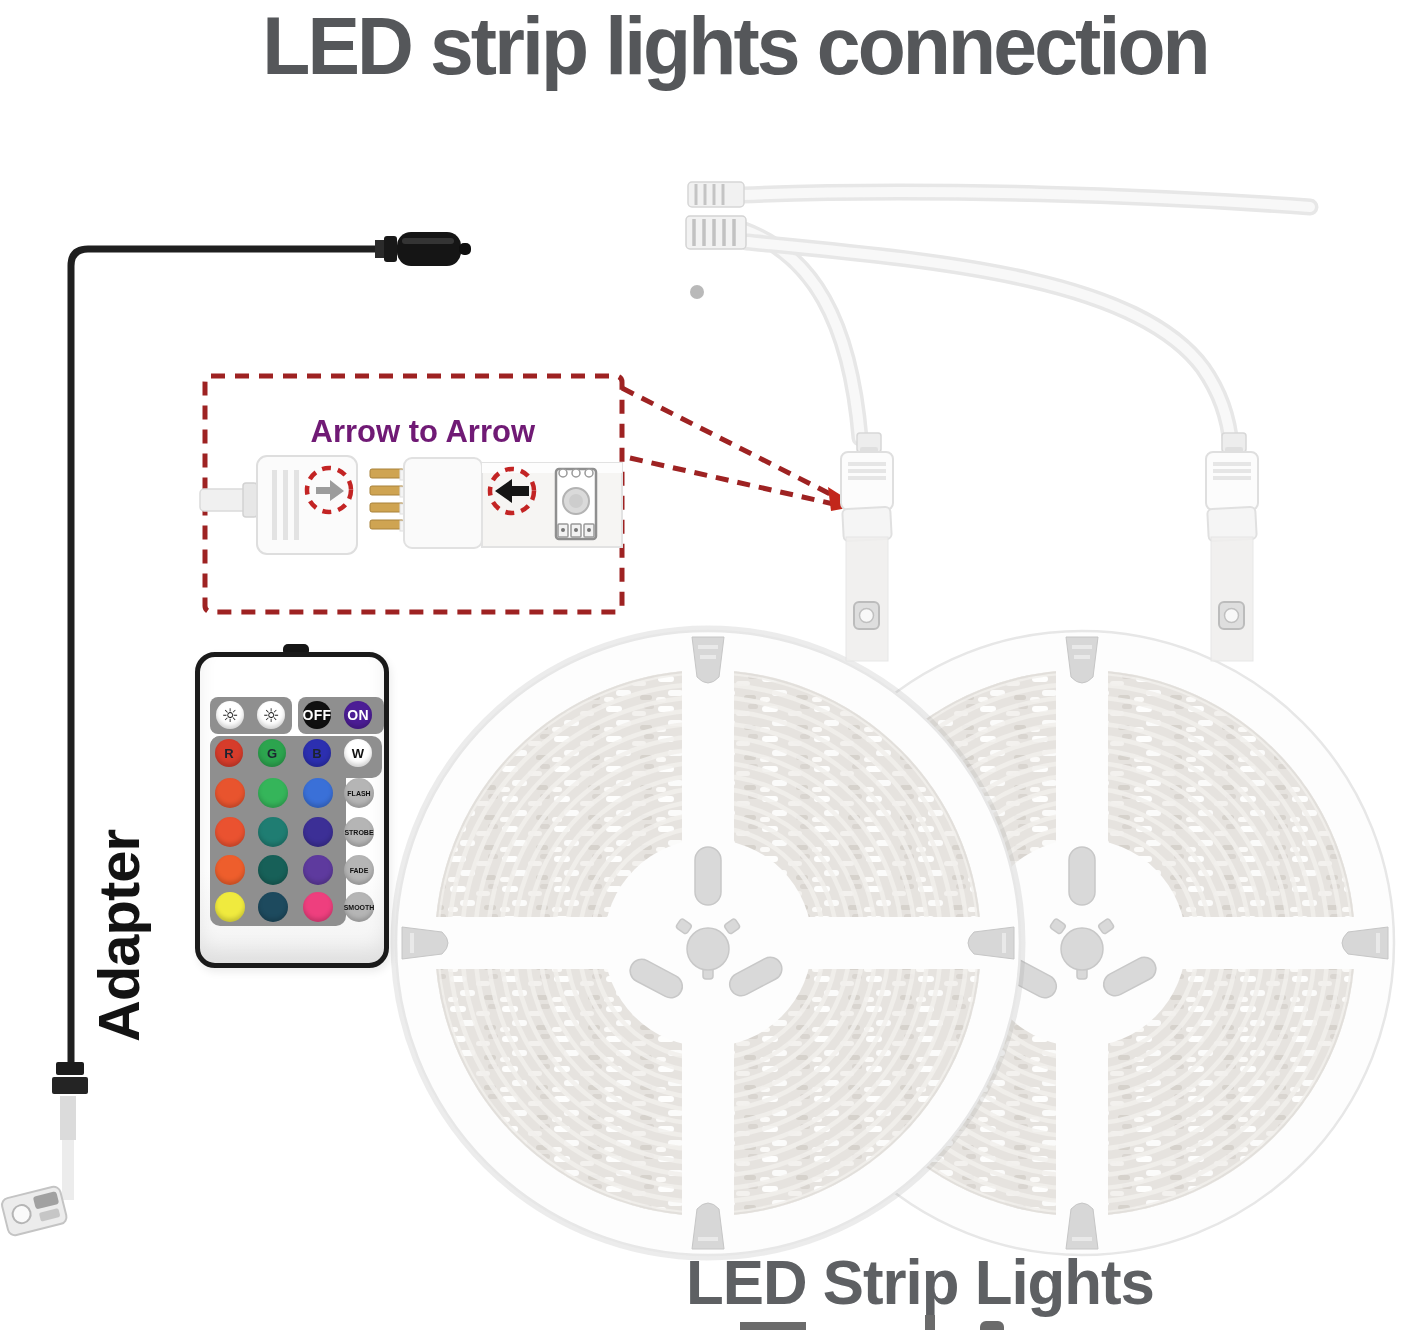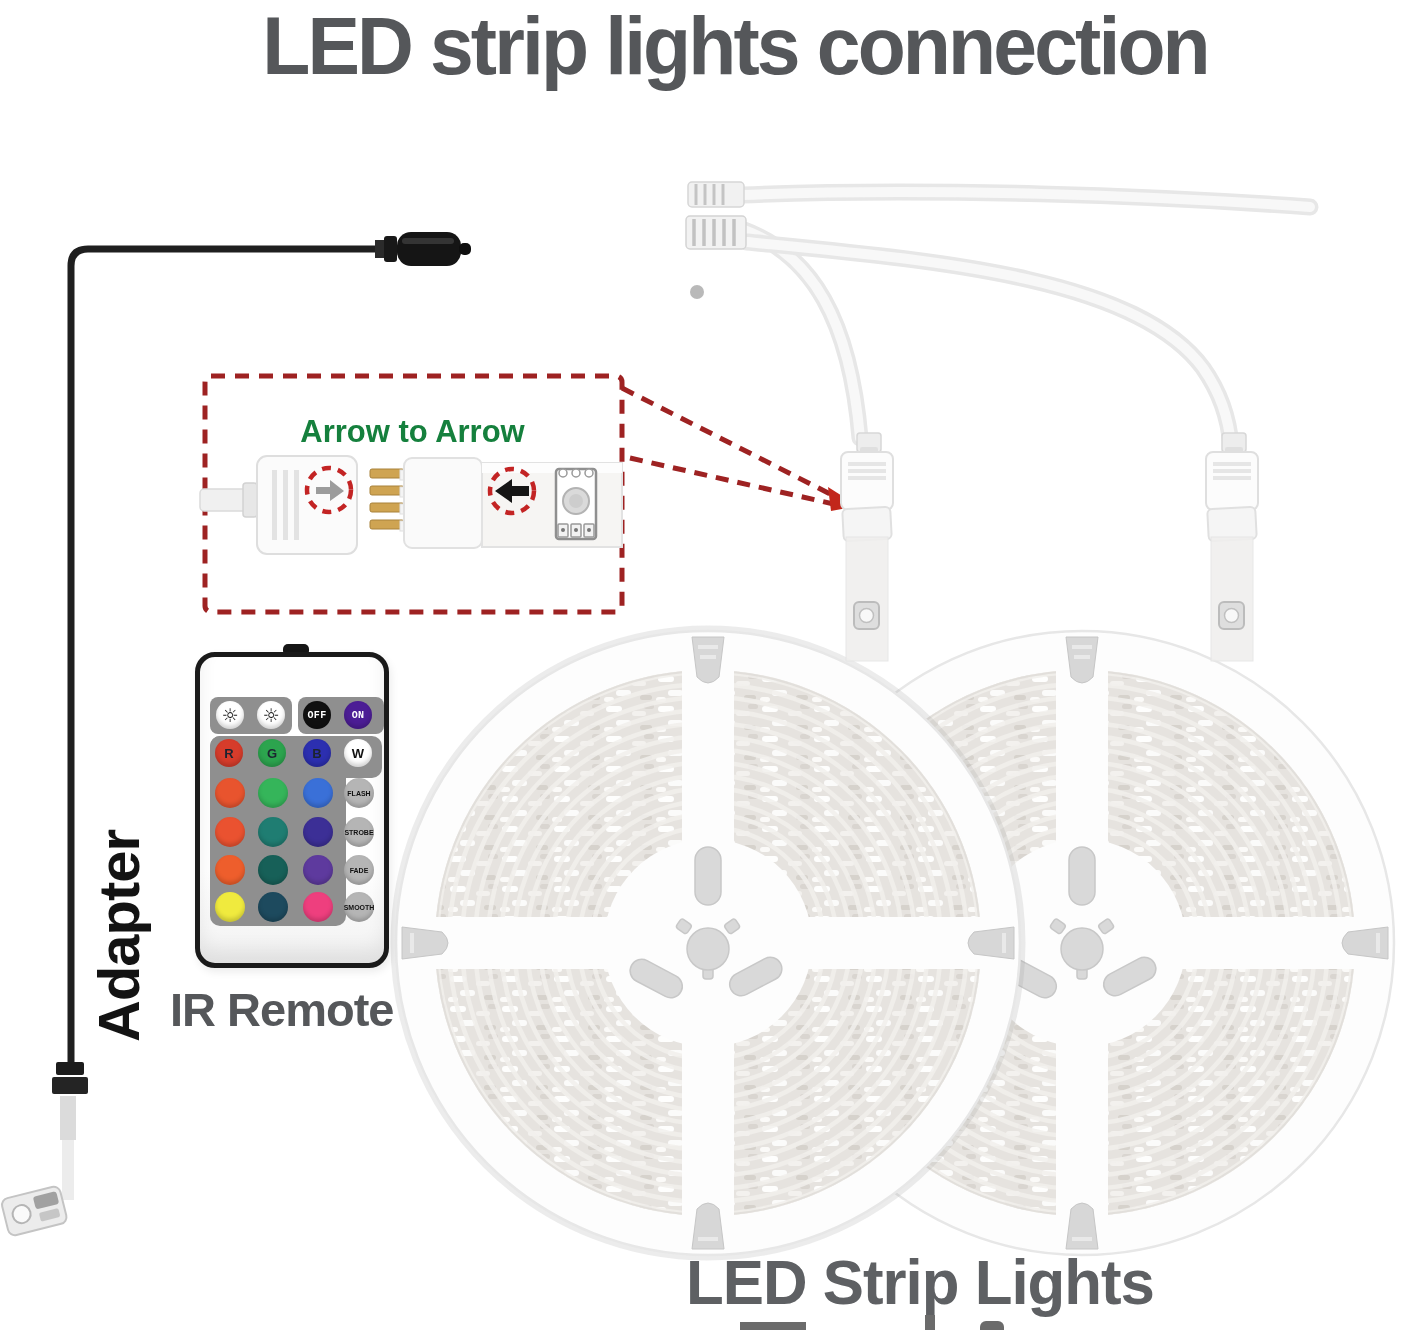--- a/index.html
+++ b/index.html
@@ -7,22 +7,22 @@
     position:relative;width:1407px;height:1330px;background:#ffffff;
     overflow:hidden;font-family:"Liberation Sans",sans-serif;
   }
   .abs{position:absolute;}
   .title{
     left:70px;top:0px;width:1330px;text-align:center;
     font-size:82px;font-weight:bold;letter-spacing:-3px;color:#55575a;
     transform:scaleX(.96);line-height:1.12;white-space:nowrap;
   }
   .callout-label{
-    left:290px;top:414px;width:245px;text-align:center;
-    font-size:31px;font-weight:bold;color:#15803d;letter-spacing:0px;white-space:nowrap;
+    left:290px;top:414px;width:245px;text-align:right;
+    font-size:31px;font-weight:bold;color:#701a75;letter-spacing:0px;white-space:nowrap;
   }
   .adapter-label{
     left:85px;top:1042px;transform:rotate(-90deg);transform-origin:0 0;
     font-size:58px;font-weight:bold;color:#131313;white-space:nowrap;letter-spacing:-1px;
   }
   .ir-label{
     left:170px;top:982px;font-size:47px;font-weight:bold;color:#55575a;
     letter-spacing:-1px;white-space:nowrap;
   }
   .strips-label{
@@ -44,21 +44,21 @@
   .pad2{left:298px;top:697px;width:86px;height:37px;}
   .panel-top{left:210px;top:736px;width:172px;height:42px;border-radius:10px;background:#8f8f8f;}
   .panel-main{left:210px;top:736px;width:136px;height:190px;border-radius:10px;background:#8f8f8f;}
   .cbtn{
     position:absolute;border-radius:50%;display:flex;align-items:center;justify-content:center;
     font-weight:bold;color:#111;box-shadow:inset 0 -3px 4px rgba(0,0,0,0.18);
   }
   .round28{width:28px;height:28px;}
   .round30{width:30px;height:30px;}
   .sun{font-family:"DejaVu Sans",sans-serif;font-size:19px;line-height:1;color:#1a1a1a;}
-  .pwr{font-size:10px;color:#ffffff;letter-spacing:.3px;font-family:Liberation Mono, monospace;}
+  .pwr{font-size:14px;color:#ffffff;letter-spacing:.3px;}
   .rgbw-btn{font-size:13px;color:#1c2430;}
   .mode-btn{font-size:7px;color:#101010;letter-spacing:0px;}
   svg{position:absolute;left:0;top:0;}
 </style>
 </head>
 <body>
 
 <div class="stage">
 
   <svg width="660" height="660" viewBox="-330 -330 660 660" style="left:752px;top:613px">
@@ -261,21 +261,20 @@
       <rect x="1208" y="508" width="48" height="32" rx="5" fill="#f5f5f5" stroke="#e0e0e0" stroke-width="2" transform="rotate(-3 1232 524)"></rect>
       <rect x="1211" y="537" width="42" height="124" fill="#f0efee" opacity="0.9" stroke="#e4e4e4" stroke-width="1"></rect>
       <rect x="1219" y="602" width="25" height="27" rx="5" fill="#dedede" stroke="#bcbcbc" stroke-width="2"></rect>
       <circle cx="1231.5" cy="615.5" r="7" fill="#f8f8f8" stroke="#c0c0c0" stroke-width="1.5"></circle>
     </g>
   </svg>
 
   <div class="abs title">LED strip lights connection</div>
   <div class="abs callout-label">Arrow to Arrow</div>
   <div class="abs adapter-label">Adapter</div>
-  <div class="abs ir-label">IR Remote</div>
   <div class="abs strips-label">LED Strip Lights</div>
 
   <div class="abs frag" style="left:740px;top:1322px;width:66px;height:8px;"></div>
   <div class="abs frag" style="left:925px;top:1315px;width:10px;height:15px;"></div>
   <div class="abs frag" style="left:980px;top:1321px;width:24px;height:9px;border-radius:6px 6px 0 0;"></div>
 
   <div class="abs remote-nub"></div>
   <div class="abs remote-body"></div>
 
   <div class="abs pad pad1" style="background: rgb(143, 143, 143);"></div>

